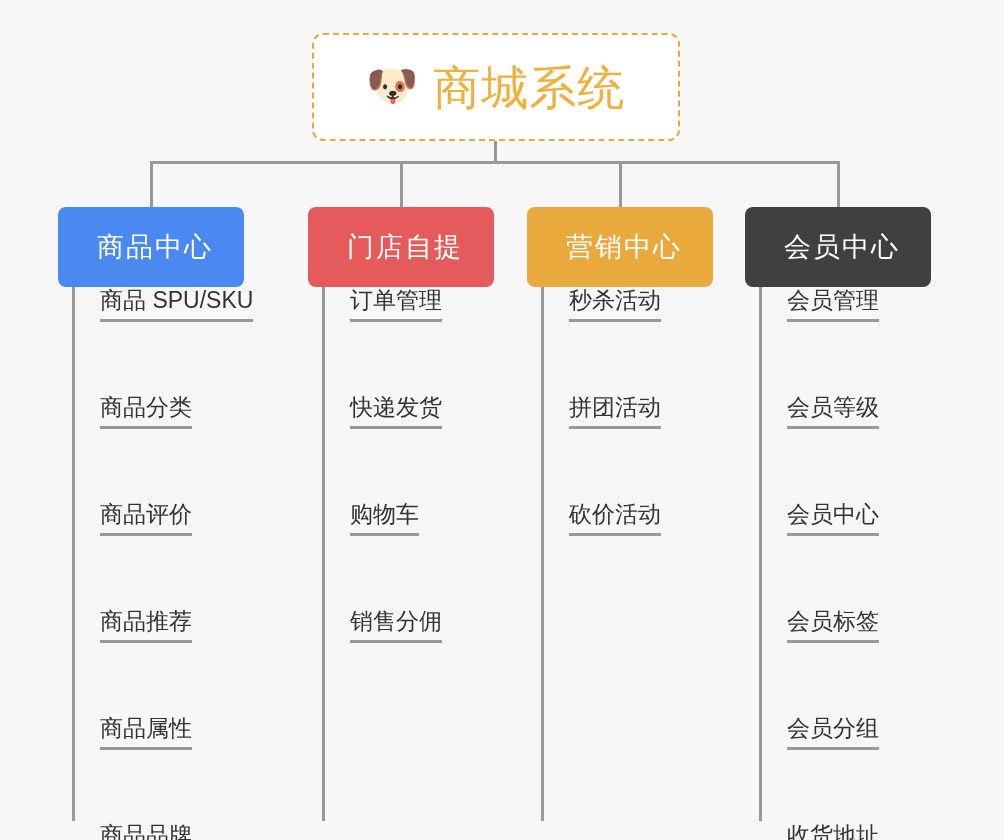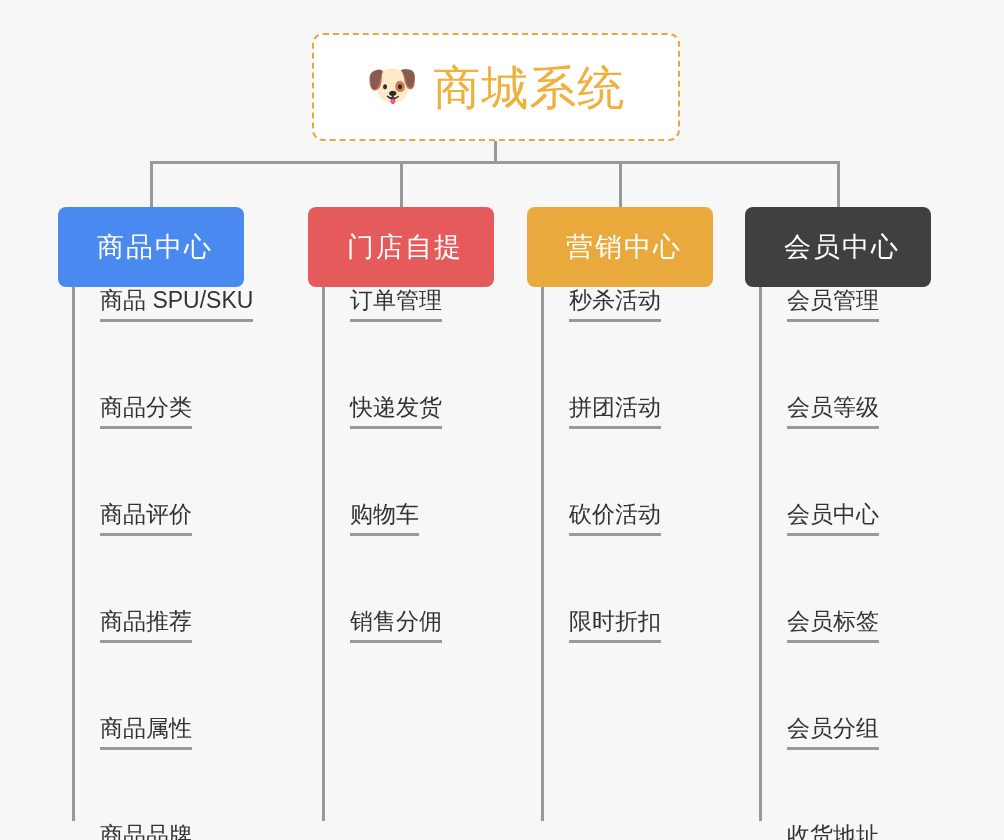--- a/index.html
+++ b/index.html
@@ -174,23 +174,20 @@
           <div class="spine" style="height: 534px; background: rgb(153, 153, 153);"></div>
           <div class="leaf">
             <span class="leaf-label">秒杀活动</span>
           </div>
           <div class="leaf">
             <span class="leaf-label">拼团活动</span>
           </div>
           <div class="leaf">
             <span class="leaf-label">砍价活动</span>
           </div>
-          <div class="leaf">
-            <span class="leaf-label">限时折扣</span>
-          </div>
         </div>
       </div>
       <div class="column" style="left: 745px;">
         <div class="col-header" style="background: #404040;">会员中心</div>
         <div class="col-body">
           <div class="spine" style="height: 534px; background: rgb(153, 153, 153);"></div>
           <div class="leaf">
             <span class="leaf-label">会员管理</span>
           </div>
           <div class="leaf">

